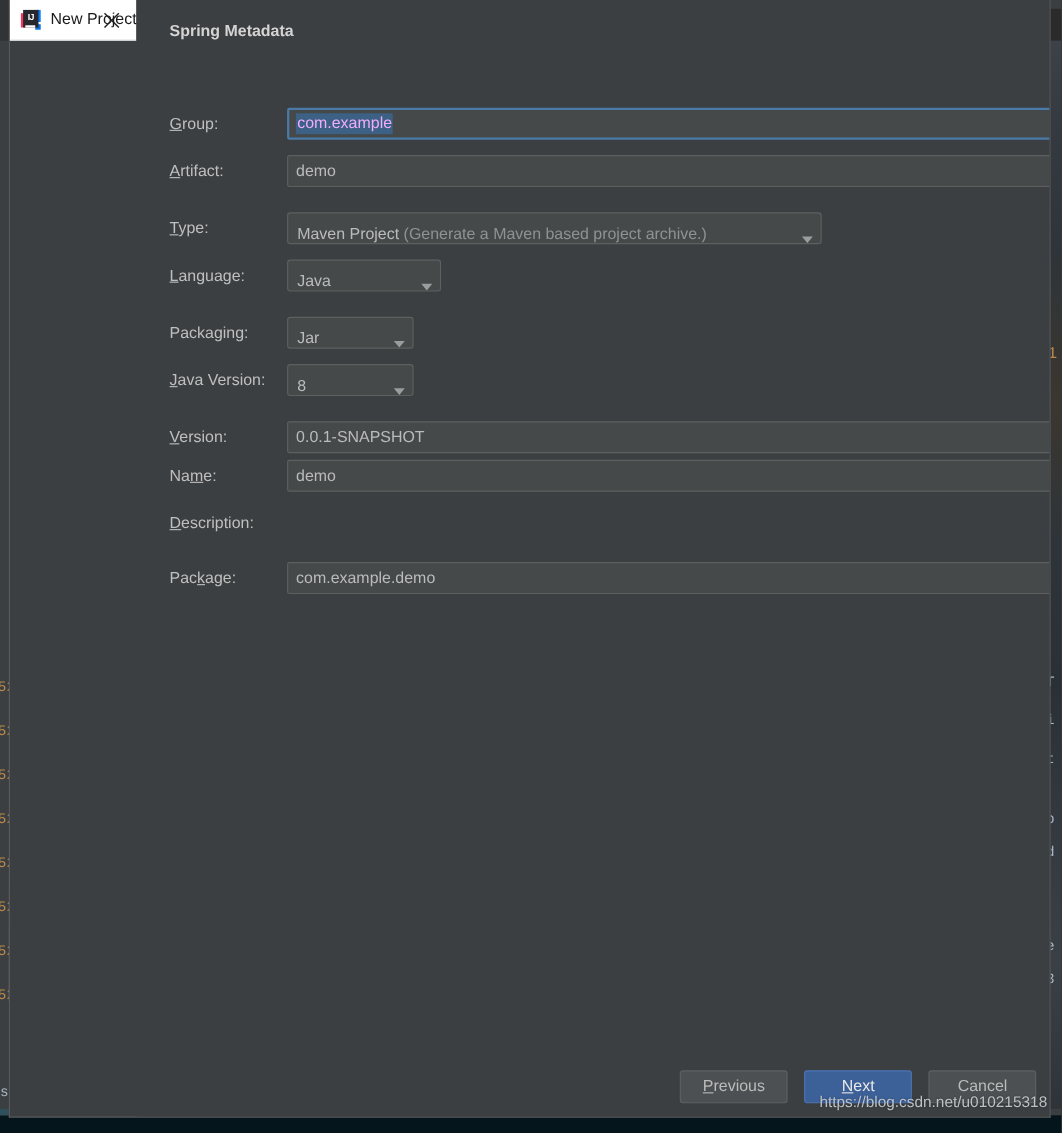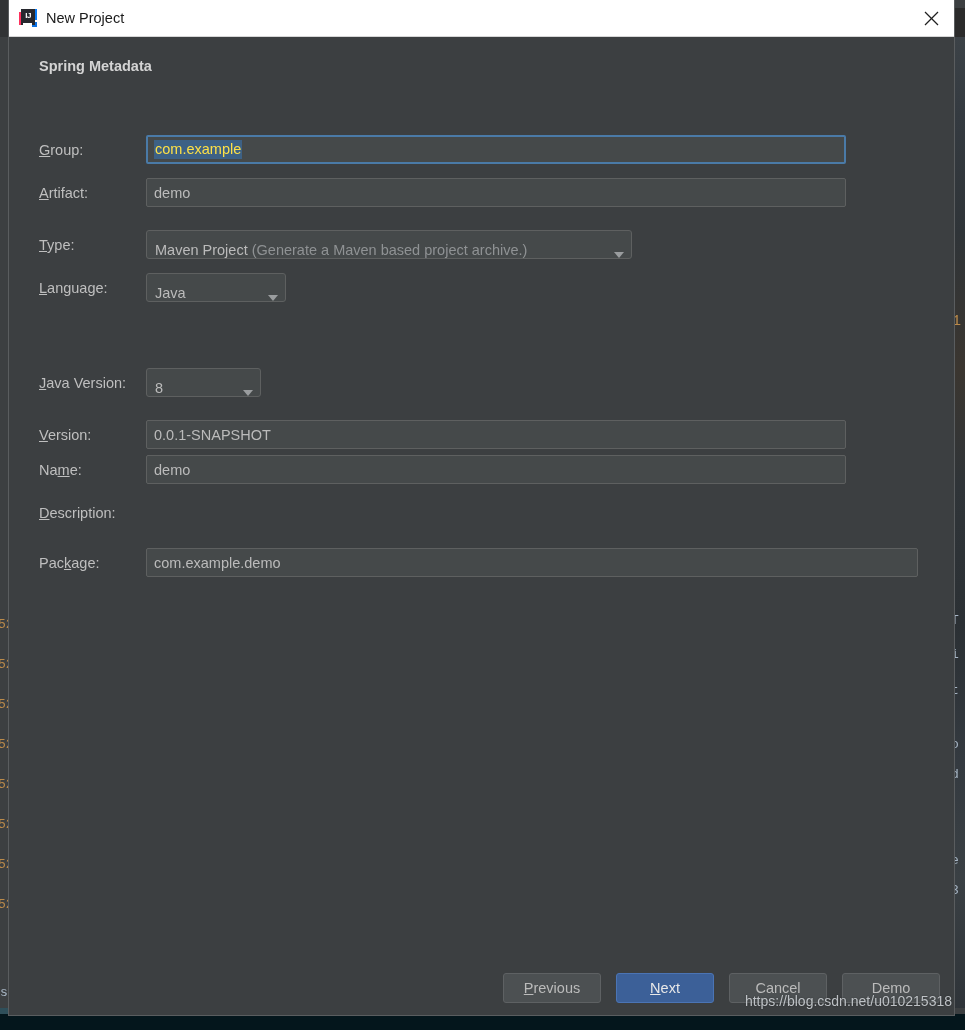--- a/index.html
+++ b/index.html
@@ -53,21 +53,21 @@
     position: absolute; left: 0; bottom: 16px; width: 8px; height: 6px;
     background: #2f4f5a;
   }
 
   
   #dialog {
     position: absolute; left: 8px; top: 0; width: 947px; height: 1016px;
     background: #3c3f41;
     border: 1px solid #5a5d5f;
     border-top: none;
-    display: flex; flex-direction: column;
+    display: flex; flex-direction: row;
   }
   .titlebar {
     height: 37px; background: #ffffff;
     display: flex; align-items: center;
     flex: 0 0 auto; position: relative;
     border-bottom: 1px solid #d6d6d6;
   }
   .tb-icon {
     width: 18px; height: 18px; margin-left: 10px; margin-right: 9px;
     position: relative; flex: 0 0 auto;
@@ -132,21 +132,21 @@
     padding: 0 7px;
     color: #bbbbbb; font-size: 14.5px;
     font-family: "Liberation Sans", sans-serif;
     white-space: nowrap; overflow: hidden;
   }
   .field.focused {
     border: 2px solid #4a7aa7; background: #45494a;
     padding: 0 6px;
   }
   .field .sel {
-    background: #3d6185; color: #fde047; padding: 1px 1px 2px 1px;
+    background: #3d6185; color: #f0abfc; padding: 1px 1px 2px 1px;
   }
 
   .combo {
     height: 29px; background: #45494a;
     border: 1px solid #5e6060; border-radius: 3px;
     display: flex; align-items: flex-end; justify-content: space-between;
     padding: 0 7px 0 8px;
     color: #bbbbbb; font-size: 14.5px;
     font-family: "Liberation Sans", sans-serif;
     white-space: nowrap; overflow: hidden; cursor: default;
@@ -263,20 +263,27 @@
     </div>
 
     <div class="row" style="top:236px">
       <div class="lbl"><u>L</u>anguage:</div>
       <div class="combo" style="width:140px">
         <span>Java</span>
         <span class="arrow"></span>
       </div>
     </div>
 
+    <div class="row" style="top:288px">
+      <div class="lbl">Packa<u>g</u>ing:</div>
+      <div class="combo" style="width:115px">
+        <span>Jar</span>
+        <span class="arrow"></span>
+      </div>
+    </div>
 
     <div class="row" style="top:331px">
       <div class="lbl"><u>J</u>ava Version:</div>
       <div class="combo" style="width:115px">
         <span>8</span>
         <span class="arrow"></span>
       </div>
     </div>
 
     <div class="row" style="top:383px">

